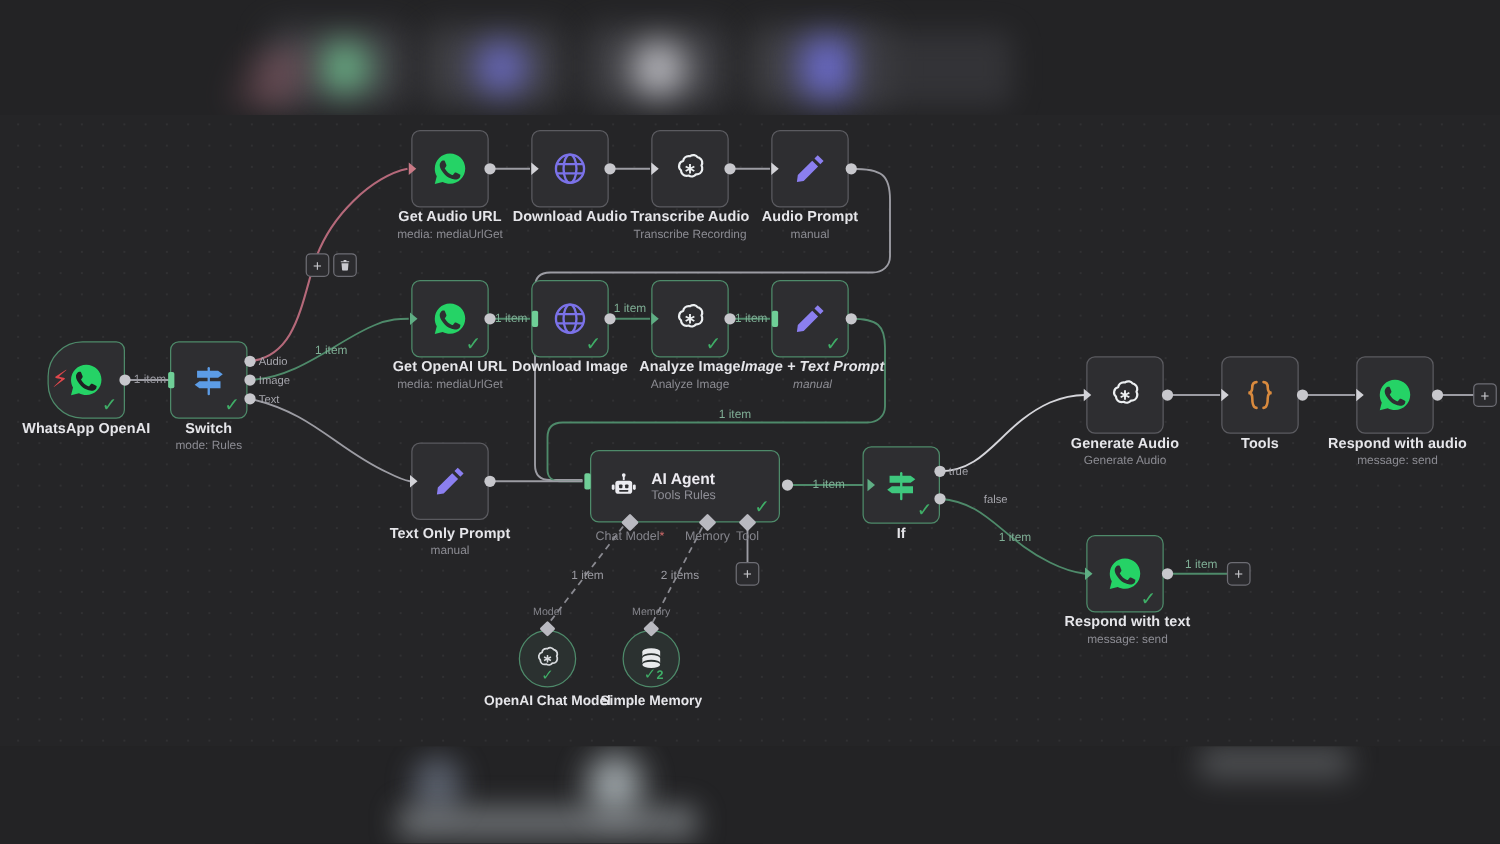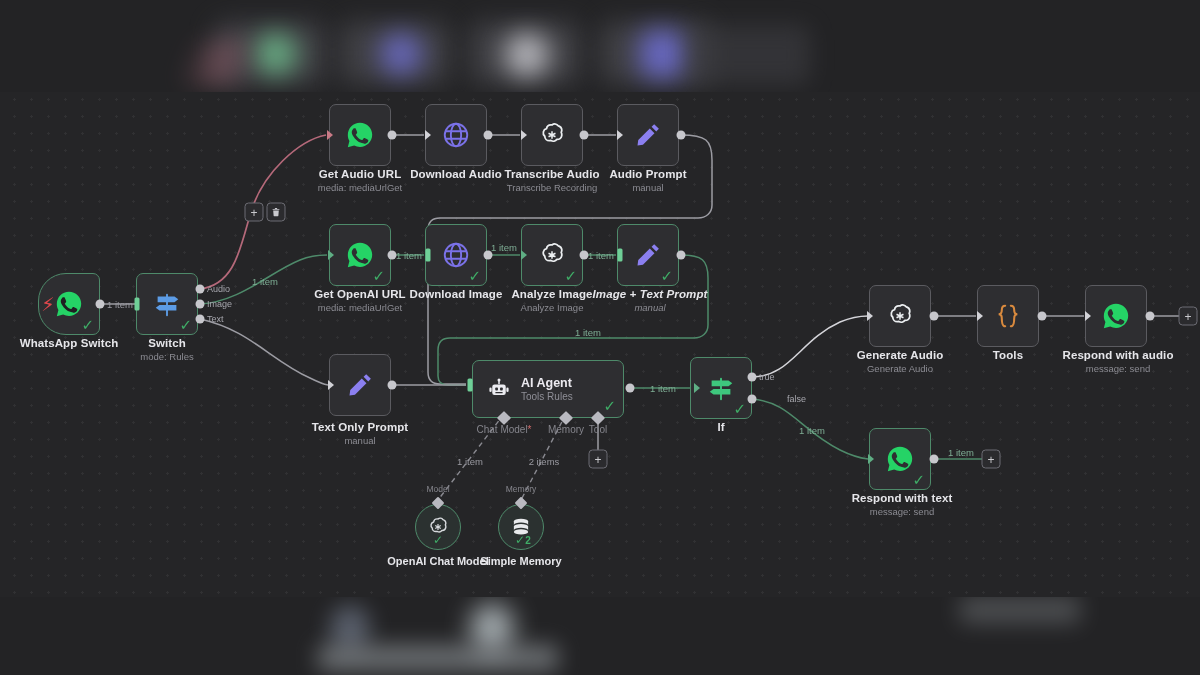--- a/index.html
+++ b/index.html
@@ -205,21 +205,21 @@
 
   <div class="bolt" style="left:48px;top:304px;">⚡</div>
   <div class="node trigger ok" style="left:38px;top:273px;">
     <svg class="glyph" viewBox="0 0 32 32">
       <path fill="#25D366" d="M16 3C8.8 3 3 8.8 3 16c0 2.3.6 4.5 1.7 6.4L3 29l6.8-1.7c1.8 1 3.9 1.5 6.2 1.5 7.2 0 13-5.8 13-13S23.2 3 16 3z"></path>
       <path fill="#1f1f22" d="M11.6 9.6c-.3-.7-.6-.7-.9-.7h-.8c-.3 0-.8.1-1.2.6s-1.5 1.5-1.5 3.6 1.6 4.2 1.8 4.5c.2.3 3 4.8 7.4 6.5 3.6 1.4 4.4 1.1 5.2 1.1.8-.1 2.5-1 2.9-2s.4-1.8.3-2c-.1-.2-.4-.3-.9-.5s-2.5-1.2-2.9-1.4c-.4-.1-.7-.2-1 .2s-1.1 1.4-1.3 1.7c-.2.3-.5.3-.9.1s-1.9-.7-3.6-2.2c-1.3-1.2-2.2-2.6-2.5-3.1s0-.7.2-.9c.2-.2.4-.5.6-.8.2-.3.3-.5.4-.8.1-.3.1-.6 0-.8-.1-.3-1-2.5-1.3-3.1z"></path>
     </svg>
     <span class="check">✓</span>
   </div>
   <div class="caption" style="left:69px;top:337px;">
-    <div class="cap-title">WhatsApp Switch</div>
+    <div class="cap-title">WhatsApp OpenAI</div>
   </div>
   <div class="dot" style="left:100px;top:304px;"></div>
   <div class="wire-label" style="left:120px;top:304px;">1 item</div>
   <div class="in-stub green" style="left:137px;top:304px;"></div>
 
   <div class="node ok" style="left:136px;top:273px;">
     <svg class="glyph" viewBox="0 0 32 32">
       <rect x="15" y="5" width="2" height="24" rx="1" fill="#5c9ce6"></rect>
       <path d="M6 8h18l4 3-4 3H6z" fill="#5c9ce6"></path>
       <path d="M26 17H8l-4 3 4 3h18z" fill="#5c9ce6"></path>

